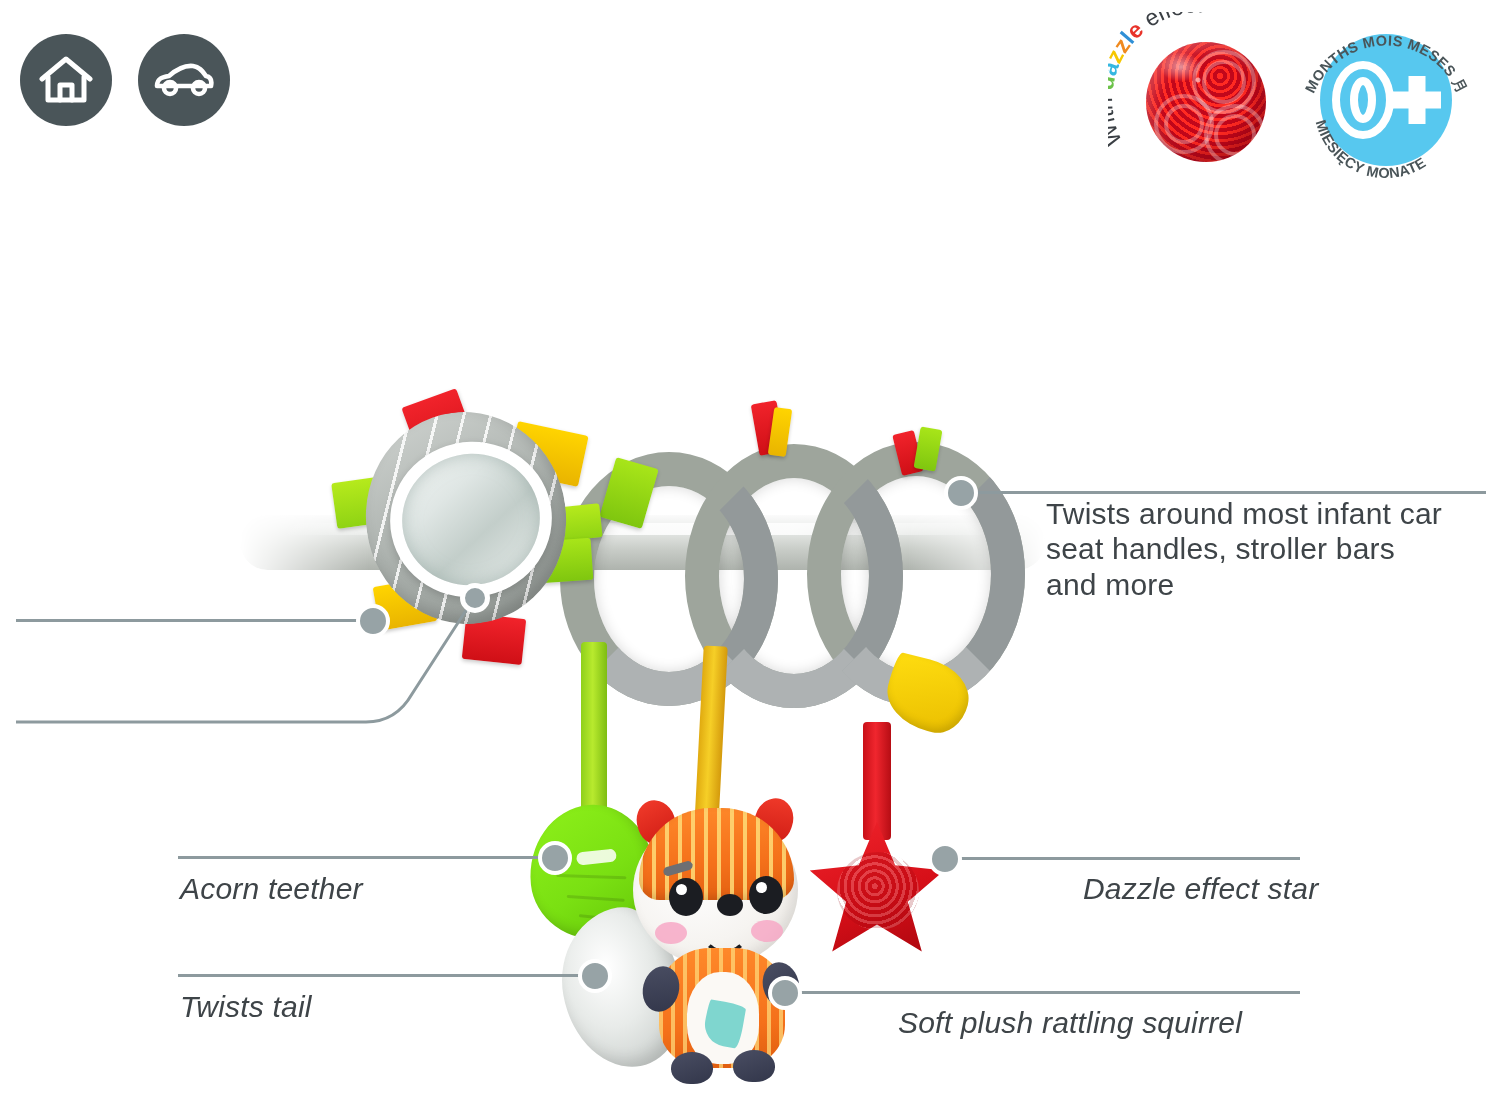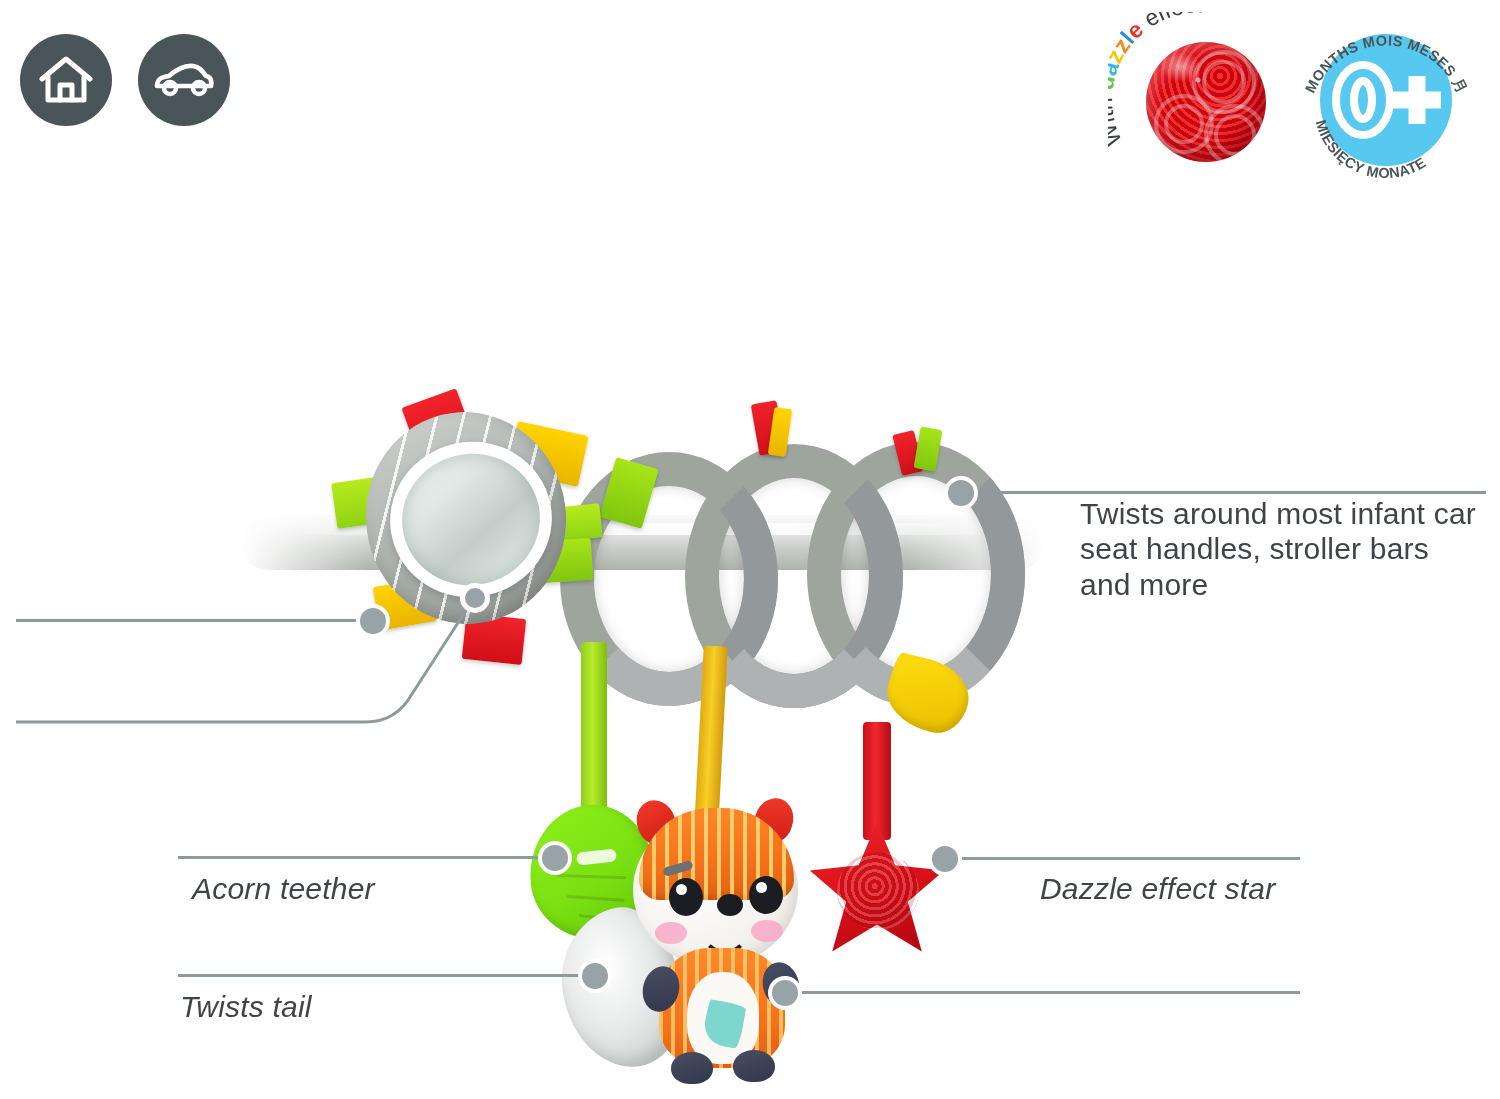--- a/index.html
+++ b/index.html
@@ -199,21 +199,21 @@
 
   
   .callout-label{
     position:absolute;
     font-style:italic;
     font-size:30px;
     color:#3e4448;
     white-space:nowrap;
     letter-spacing:.2px;
   }
-  .callout-label.plain{font-style:normal;white-space:normal;line-height:1.18;margin-left:34px;}
+  .callout-label.plain{font-style:normal;white-space:normal;line-height:1.18;}
   .lead-line{position:absolute;height:3px;background:#8d9a9e;}
   .lead-dot{
     position:absolute;width:34px;height:34px;border-radius:50%;
     background:#97a3a6;border:4px solid #ffffff;box-sizing:border-box;
   }
   .lead-dot.small{width:30px;height:30px;border-width:5px;}
   svg.lead-curve{position:absolute;overflow:visible;}
 </style>
 </head>
 <body>
@@ -368,30 +368,31 @@
   <div class="lead-line" style="left:16px;top:619px;width:356px;"></div>
   <div class="lead-dot" style="left:356px;top:604px;"></div>
 
   <svg class="lead-curve" width="520" height="200" style="left:14px;top:580px;">
     <path d="M2 142 H352 Q382 142 398 114 L460 18" fill="none" stroke="#8d9a9e" stroke-width="3"></path>
   </svg>
   <div class="lead-dot small" style="left:460px;top:583px;"></div>
 
   <div class="lead-line" style="left:178px;top:856px;width:375px;"></div>
   <div class="lead-dot" style="left:538px;top:841px;"></div>
-  <div class="callout-label" style="left:192px;top:872px;">Acorn teether</div>
+  <div class="callout-label" style="left:180px;top:872px;">Acorn teether</div>
 
   <div class="lead-line" style="left:178px;top:974px;width:410px;"></div>
   <div class="lead-dot" style="left:578px;top:959px;"></div>
   <div class="callout-label" style="left:180px;top:990px;">Twists tail</div>
 
   <div class="lead-line" style="left:966px;top:491px;width:520px;"></div>
   <div class="lead-dot" style="left:944px;top:476px;"></div>
   <div class="callout-label plain" style="left:1046px;top:496px;width:404px;">Twists around most infant car seat handles, stroller bars and more</div>
 
   <div class="lead-line" style="left:950px;top:857px;width:350px;"></div>
   <div class="lead-dot" style="left:928px;top:842px;"></div>
-  <div class="callout-label" style="left:1040px;top:872px;text-align:center;">Dazzle effect star</div>
+  <div class="callout-label" style="left:1083px;top:872px;text-align:center;">Dazzle effect star</div>
 
   <div class="lead-line" style="left:790px;top:991px;width:510px;"></div>
   <div class="lead-dot" style="left:768px;top:976px;"></div>
+  <div class="callout-label" style="left:898px;top:1006px;">Soft plush rattling squirrel</div>
 
 </div>
 
 </body></html>

